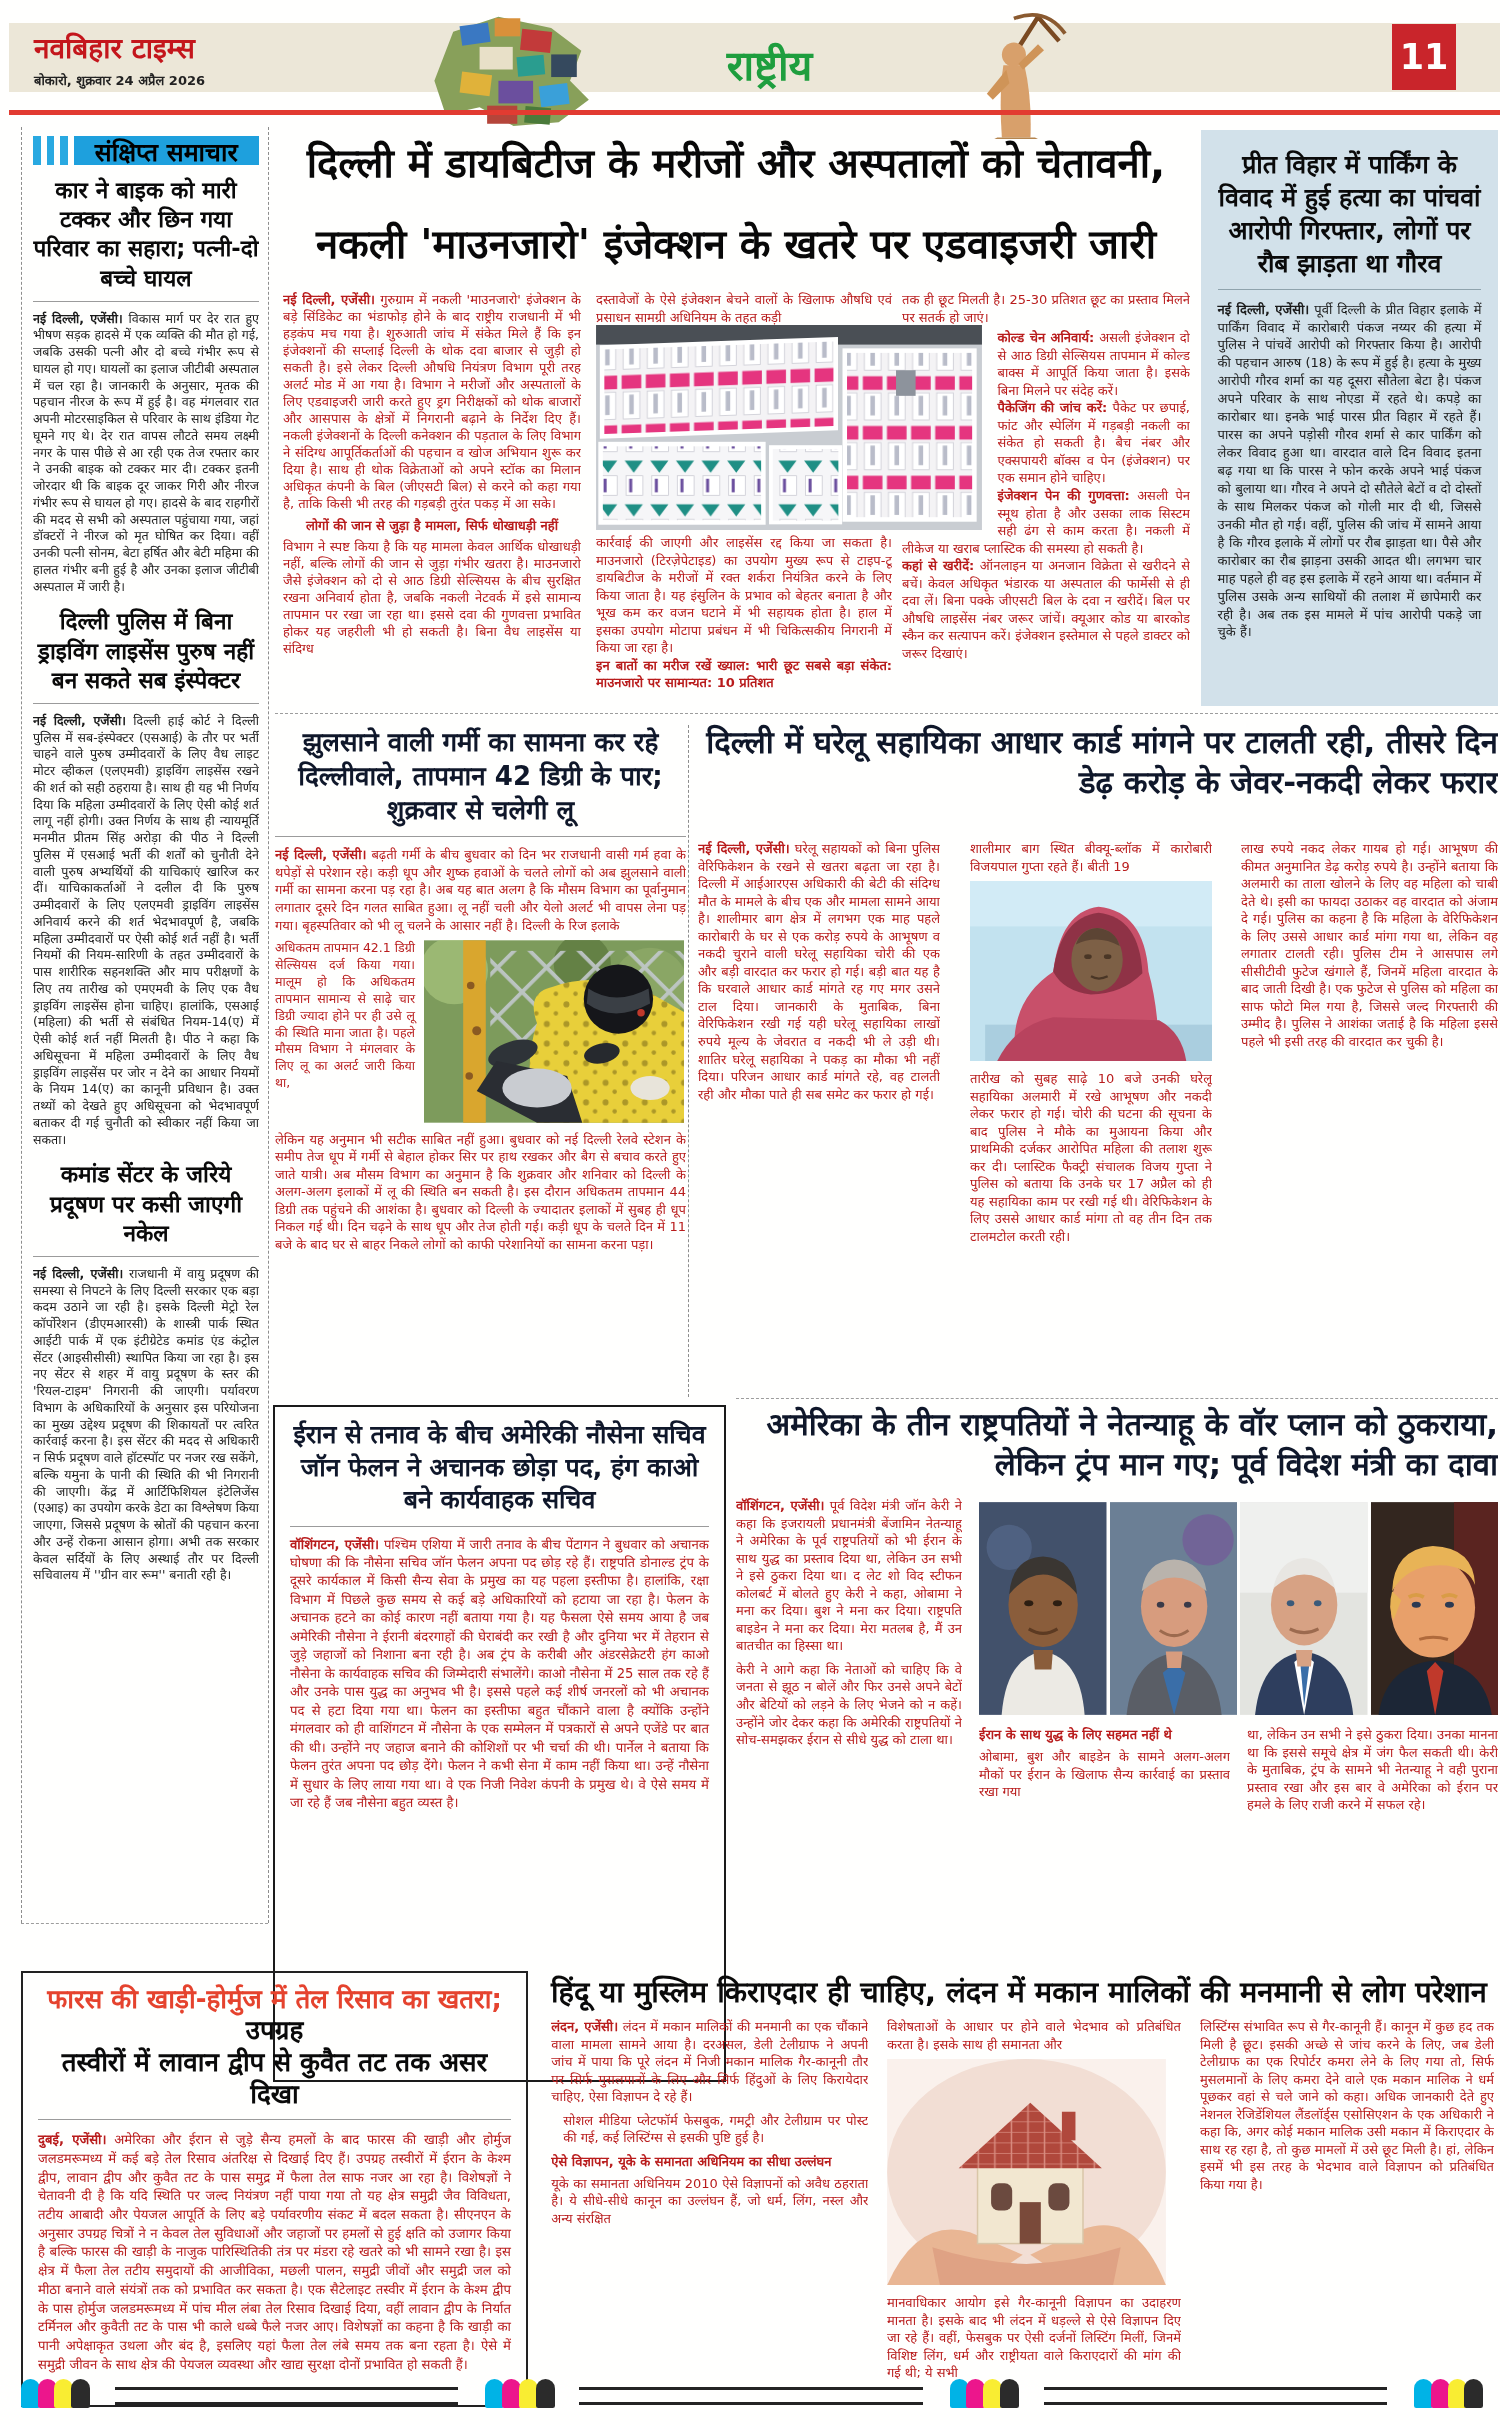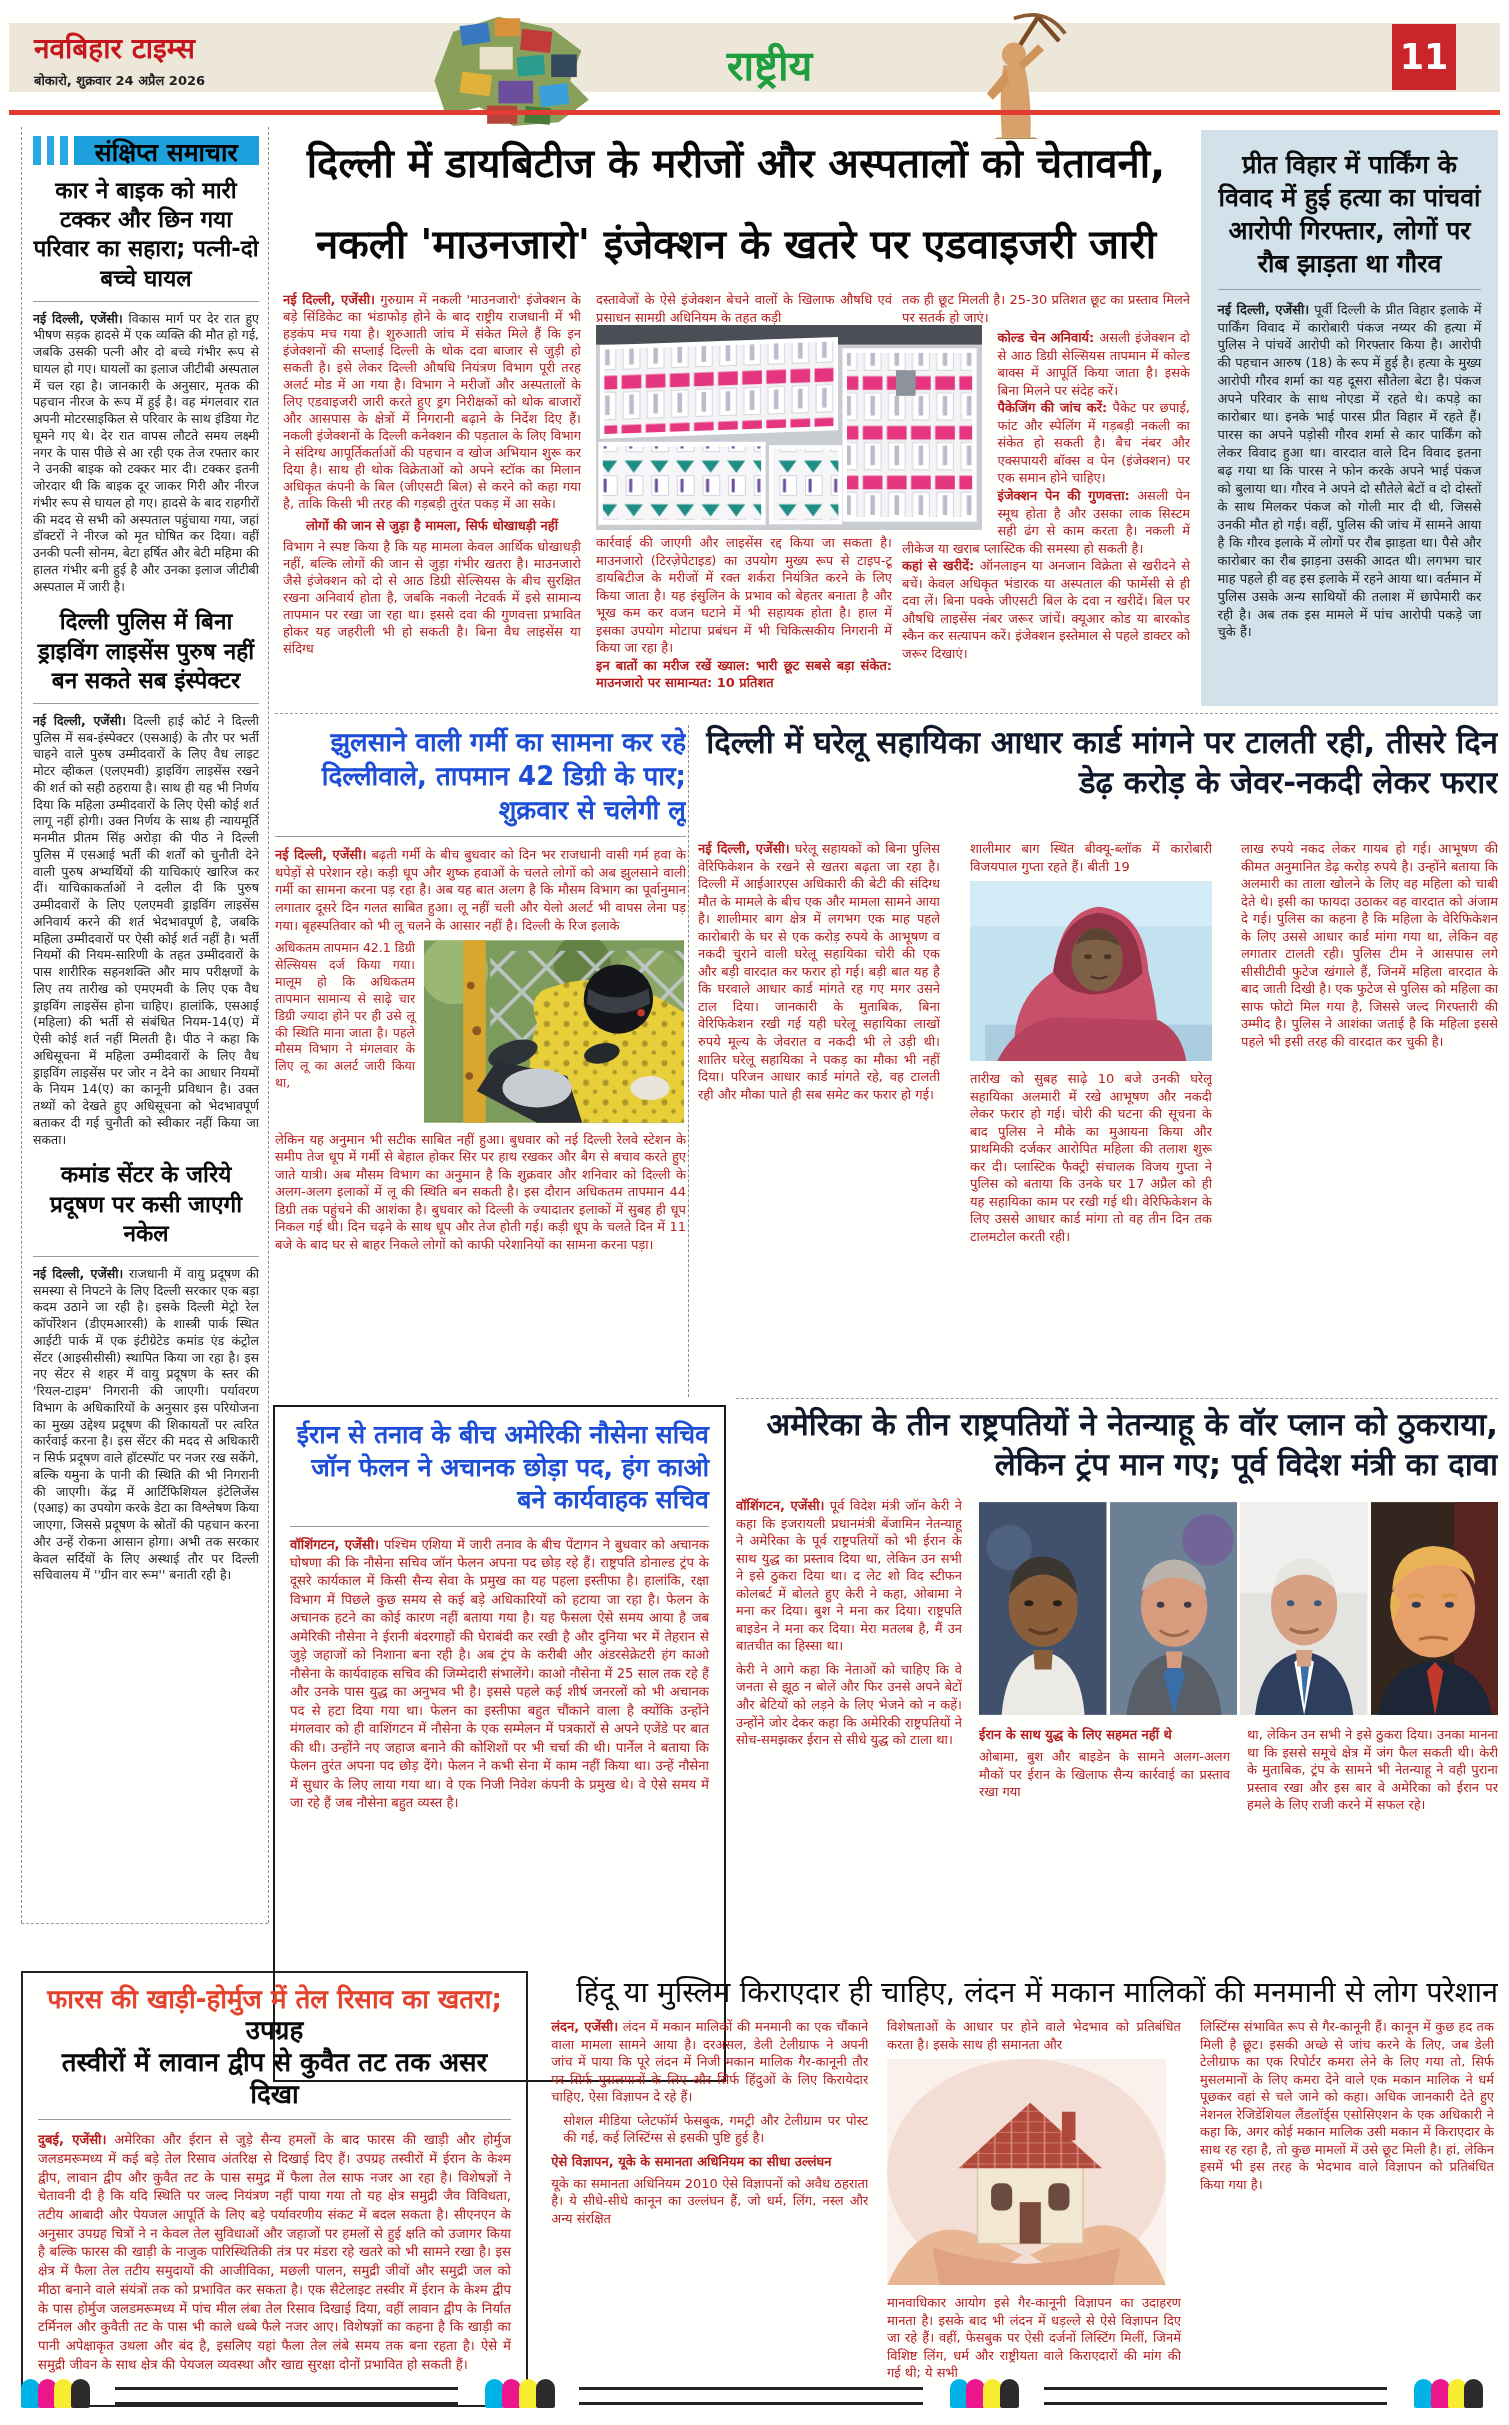--- a/index.html
+++ b/index.html
@@ -35,27 +35,27 @@
   .leadline{font-size:40px;font-weight:800;text-align:center;white-space:nowrap;color:#080808;}
   .subbold{font-weight:800;text-align:center;margin:4.5px 0;}
   .cutspacer{float:left;width:88px;height:207px;margin:0 7.5px 3px 0;}
   .itemlead{font-weight:800;}
   
   .bluebox{background:#d2e1ea;box-sizing:border-box;padding:18px 16.6px;}
   .bluehl{font-size:25px;font-weight:800;text-align:center;line-height:1.32;color:#0a0a0a;
           border-bottom:1.5px solid #8fa3ad;padding-bottom:9px;margin-bottom:10.6px;}
   .bluebody{font-size:13px;line-height:1.38;}
   
-  .midhl{font-size:26px;font-weight:800;text-align:right;line-height:1.3;color:#1d4ed8;}
+  .midhl{font-size:26px;font-weight:800;text-align:center;line-height:1.3;color:#0f172a;}
   .bighl{font-size:31px;font-weight:800;text-align:right;line-height:1.28;color:#0f172a;}
   .photoframe{display:block;}
   .colblock{overflow:hidden;}
   
   .redpart{color:#e5432e;}
-  .onelinehl{font-size:29px;font-weight:400;text-align:right;white-space:nowrap;color:#0a0a0a;}
+  .onelinehl{font-size:29px;font-weight:700;text-align:center;white-space:nowrap;color:#0a0a0a;}
   
   .regrow{display:flex;align-items:flex-start;}
   .reggroup{display:flex;}
   .bullet{width:19px;height:29px;border-radius:9.8px 9.8px 2.3px 2.3px;margin-right:-2.3px;}
   .reglines{flex:1;height:12px;margin:7.5px 27px 0 27px;border-top:3.8px solid #242424;border-bottom:3.8px solid #242424;}
   p{margin:0 0 6px 0;}
 </style>
 </head>
 <body>
 

